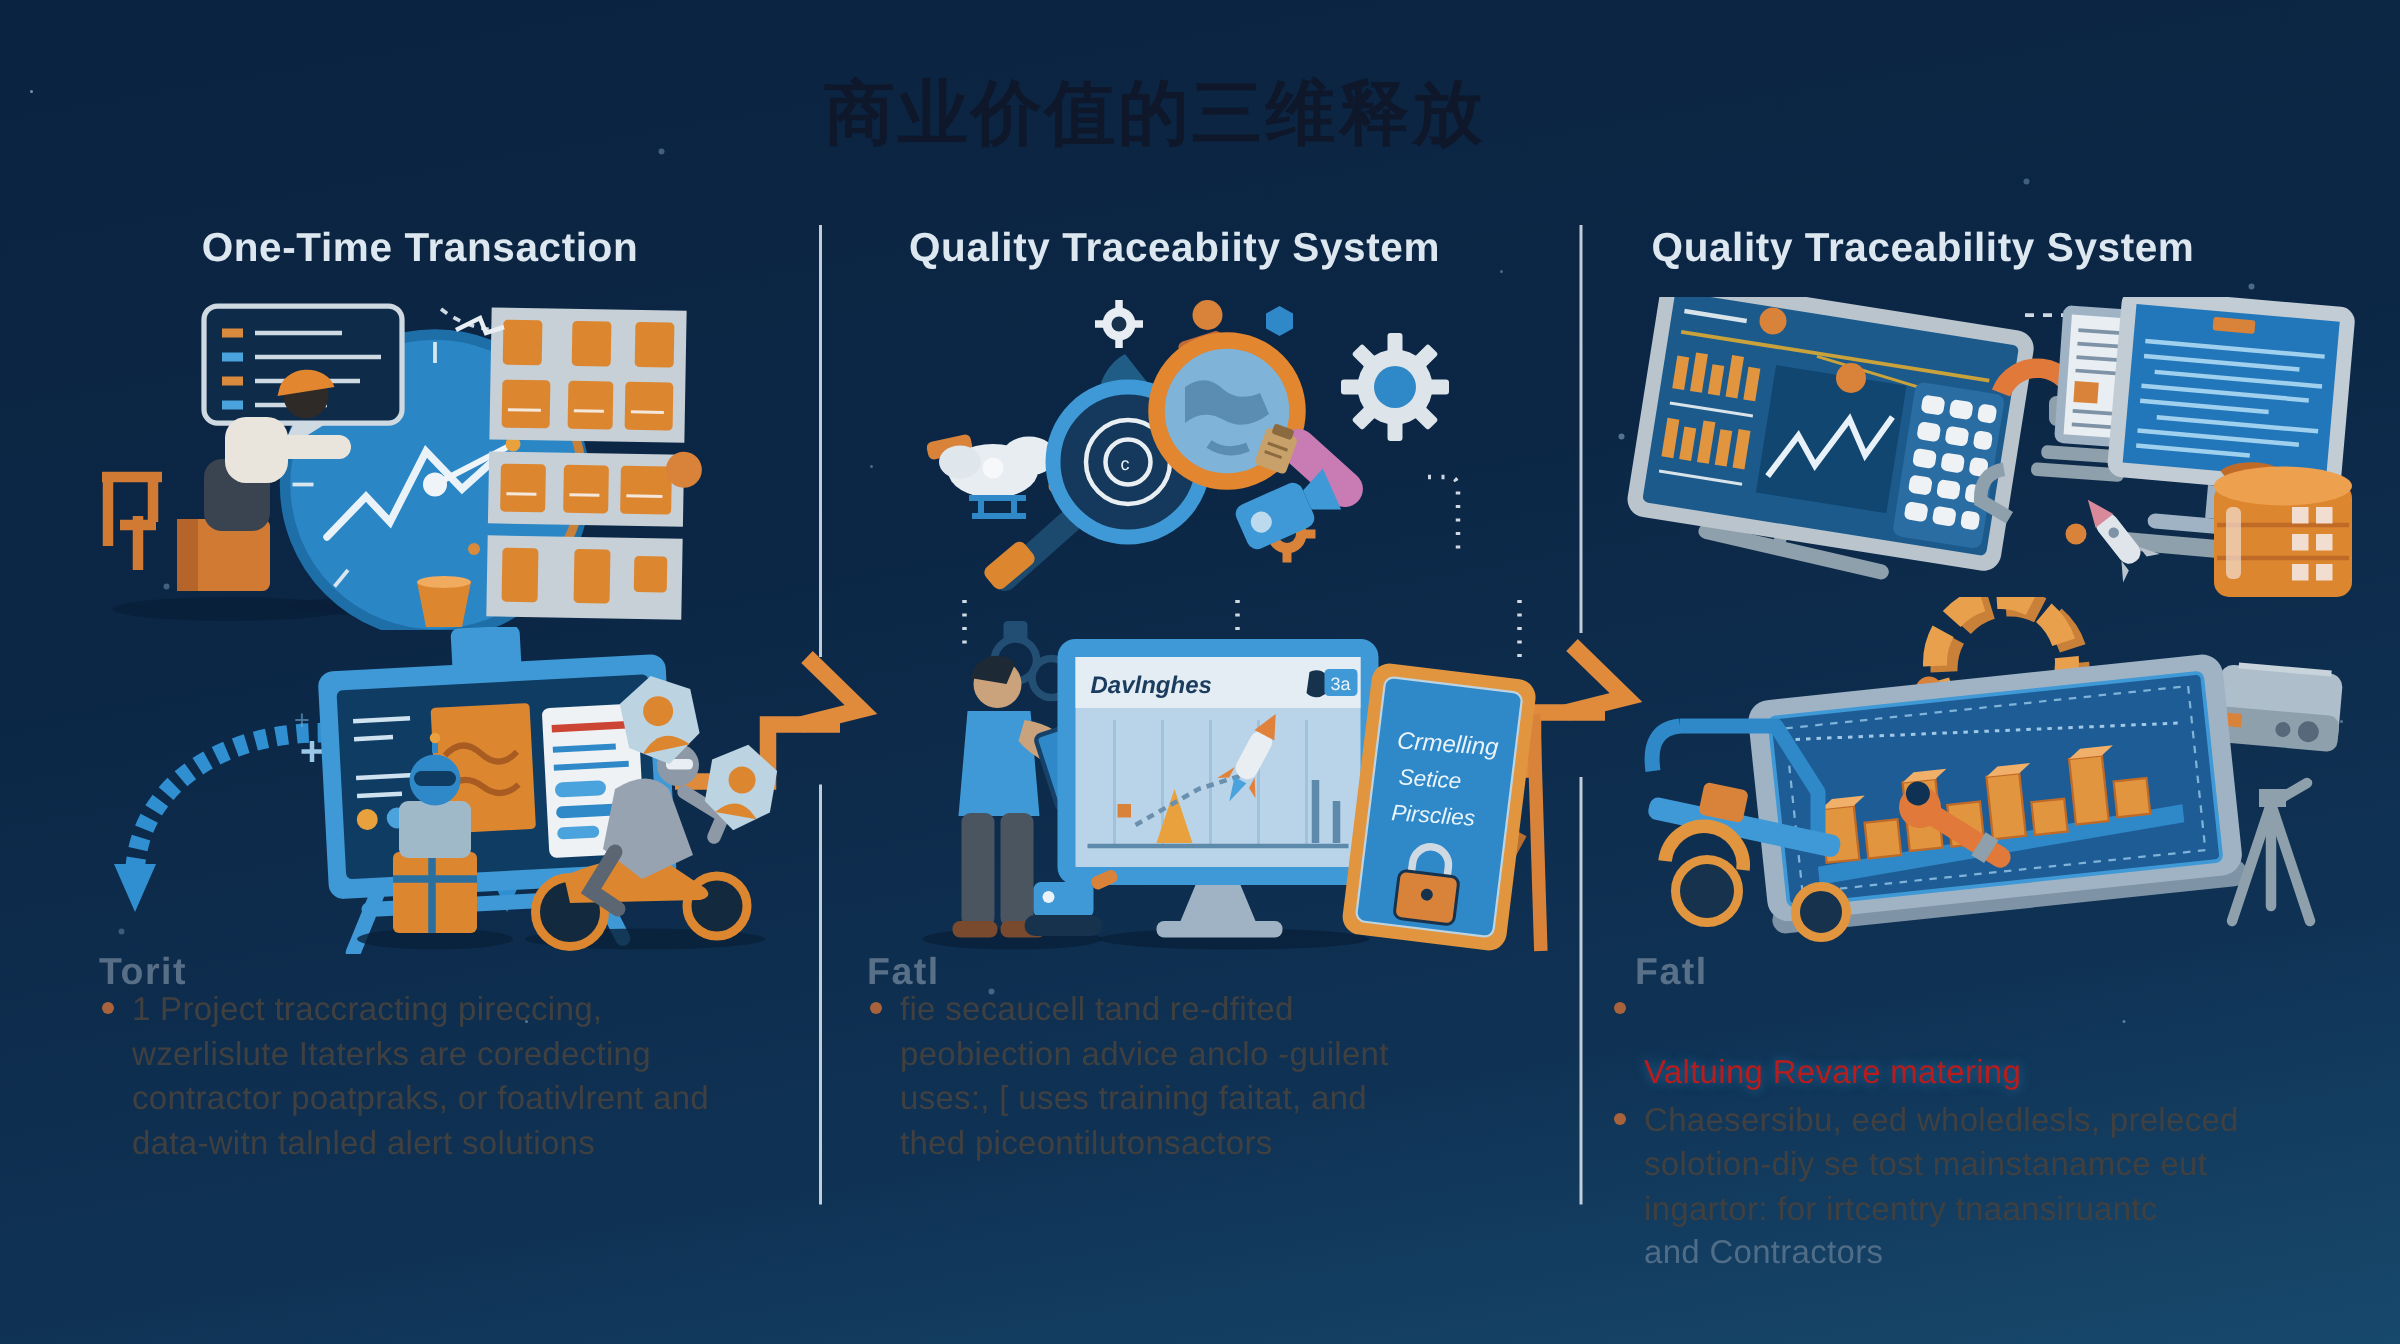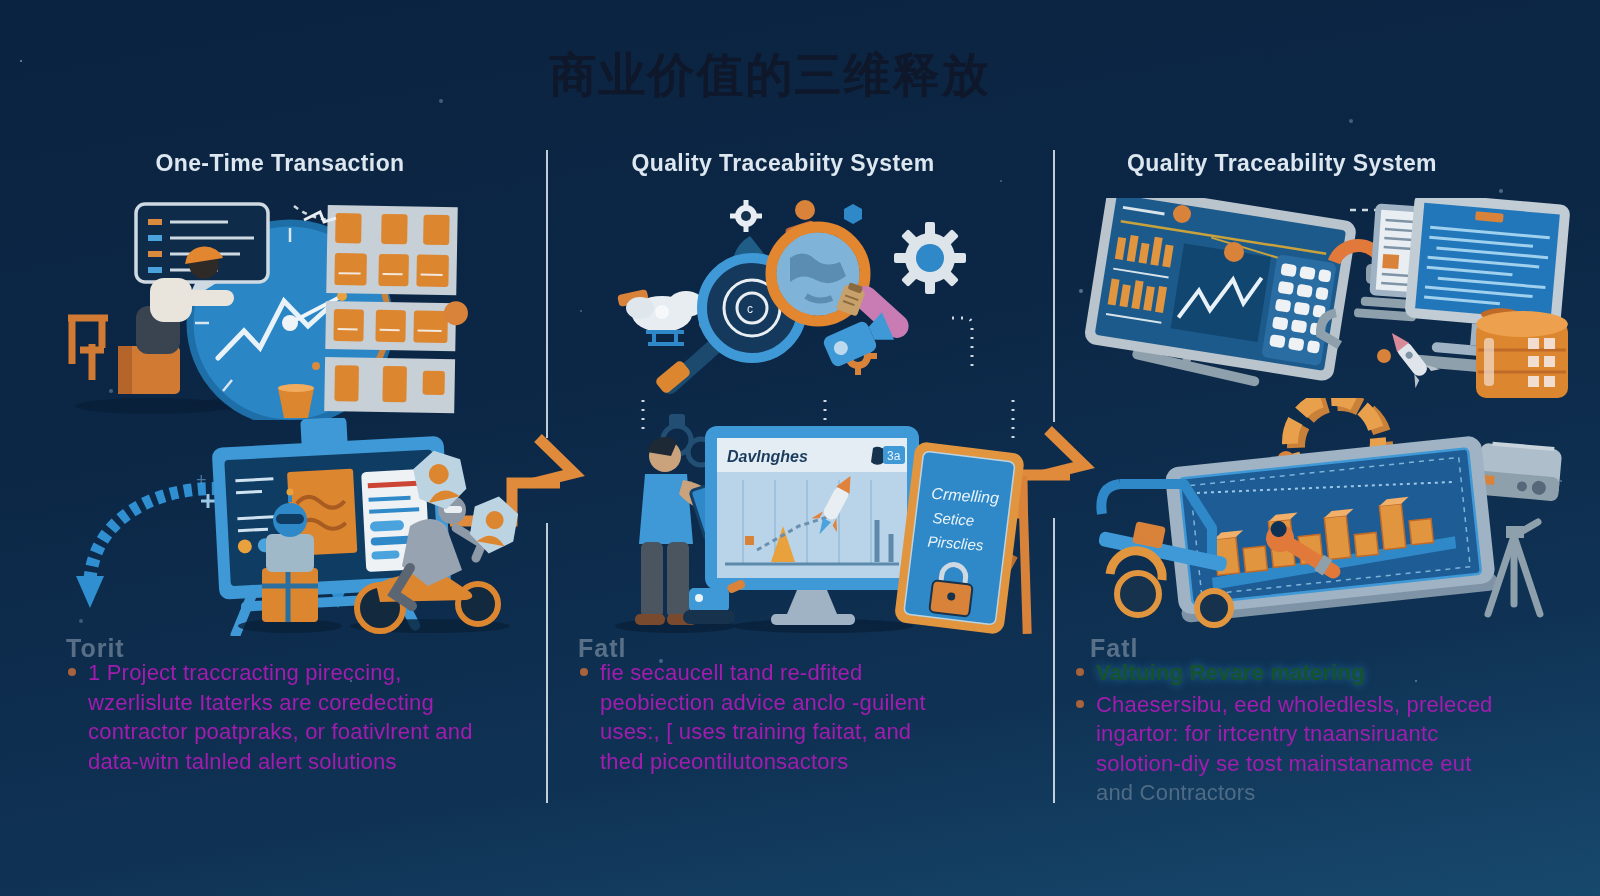--- a/index.html
+++ b/index.html
@@ -7,35 +7,35 @@
     width:1600px;height:896px;position:relative;overflow:hidden;
     background:linear-gradient(170deg,#0a2340 0%,#0c2746 40%,#0f3254 75%,#17496d 100%);
     font-family:"Liberation Sans","DejaVu Sans",sans-serif;
   }
   .abs{position:absolute;}
   .page-title{
     left:0;top:44px;width:1540px;text-align:center;
     font-size:47px;font-weight:700;color:#0f172a;letter-spacing:2px;
   }
   .col-header{
-    top:150px;font-size:23px;font-weight:600;color:#dde7f0;text-align:center;letter-spacing:.4px;
+    top:150px;font-size:27px;font-weight:600;color:#dde7f0;text-align:center;letter-spacing:.4px;
   }
   .divider{width:2px;background:rgba(225,234,242,.85);}
   .watermark{
     font-size:25px;font-weight:700;color:rgba(150,165,182,.55);
     filter:blur(.5px);letter-spacing:1px;z-index:5;
   }
   .bullets{z-index:5;}
   .bullet{display:flex;margin-bottom:2px;}
   .dot{
     flex:0 0 auto;width:8px;height:8px;border-radius:50%;
     background:#a8623c;margin:10px 12px 0 0;
   }
-  .lines span{display:block;font-size:22px;line-height:29.5px;color:#a21caf;letter-spacing:.2px;}
-  .lines .hl{color:#14532d;font-weight:700;text-shadow:0 0 8px rgba(58,162,223,.55);}
+  .lines span{display:block;font-size:22px;line-height:29.5px;color:#404040;letter-spacing:.2px;}
+  .lines .hl{color:#b91c1c;font-weight:400;text-shadow:0 0 8px rgba(58,162,223,.55);margin-top:42px;}
   .lines .faded{color:rgba(140,156,174,.5);}
   .stars{width:2px;height:2px;border-radius:50%;background:rgba(190,220,245,.6);
     box-shadow:420px 40px 0 1px rgba(170,205,235,.35),1060px 230px 0 1px rgba(170,205,235,.45),
     1185px 420px 0 0 rgba(170,205,235,.5),560px 250px 0 0 rgba(170,205,235,.4),
     90px 330px 0 1px rgba(170,205,235,.35),1480px 130px 0 1px rgba(170,205,235,.4),
     1395px 620px 0 0 rgba(170,205,235,.5),330px 620px 0 0 rgba(170,205,235,.45),
     980px 120px 0 0 rgba(170,205,235,.4),640px 600px 0 1px rgba(170,205,235,.35),
     1540px 420px 0 0 rgba(170,205,235,.45),230px 170px 0 0 rgba(170,205,235,.3),
     1330px 60px 0 1px rgba(170,205,235,.35),760px 200px 0 0 rgba(170,205,235,.3),
     60px 560px 0 1px rgba(170,205,235,.3);}
@@ -617,18 +617,18 @@
   <div class="bullet">
     <span class="dot"></span>
     <div class="lines">
       <span class="hl">Valtuing Revare matering</span>
     </div>
   </div>
   <div class="bullet">
     <span class="dot"></span>
     <div class="lines">
       <span>Chaesersibu, eed wholedlesls, preleced</span>
+      <span>solotion-diy se tost mainstanamce eut</span>
       <span>ingartor: for irtcentry tnaansiruantc</span>
-      <span>solotion-diy se tost mainstanamce eut</span>
       <span class="faded">and Contractors</span>
     </div>
   </div>
 </div>
 
 </body></html>

